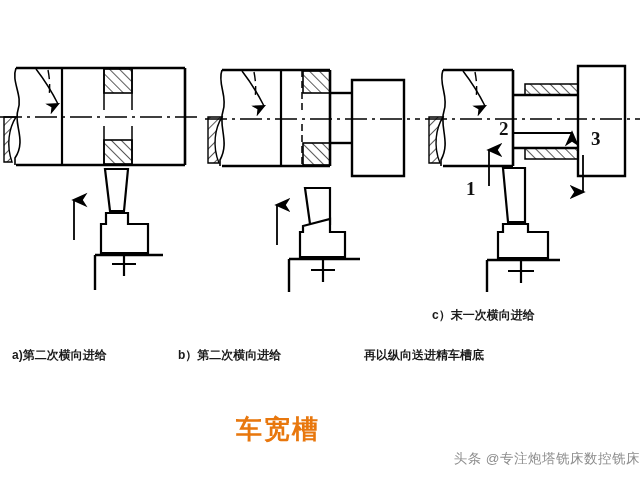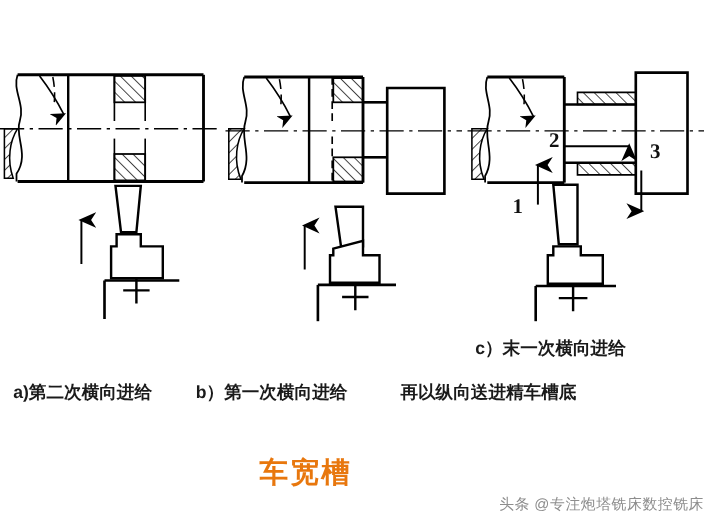--- a/index.html
+++ b/index.html
@@ -24,21 +24,21 @@
   .figure-svg {
     position: absolute;
     left: 0; top: 0;
     width: 640px;
     height: 480px;
   }
   .caption {
     font-weight: bold;
     color: #1a1a1a;
     white-space: nowrap;
-    font-size: 16px;
+    font-size: 12px;
     letter-spacing: 0px;
   }
   #caption-a {
     position: absolute;
     left: 12px;
     top: 347px;
   }
   #caption-b {
     position: absolute;
     left: 178px;
@@ -208,21 +208,21 @@
       <path d="M487,260 L487,292" stroke="#000" stroke-width="2.4" fill="none"></path>
       <path d="M508,271 L534,271 M521,260 L521,283" stroke="#000" stroke-width="2.2" fill="none"></path>
     </g>
   </svg>
 
   <div class="num-label" style="left:499px; top:118px;">2</div>
   <div class="num-label" style="left:591px; top:128px;">3</div>
   <div class="num-label" style="left:466px; top:178px;">1</div>
 
   <div class="caption" id="caption-a">a)第二次横向进给</div>
-  <div class="caption" id="caption-b">b）第一次横向进给</div>
+  <div class="caption" id="caption-b">b）第二次横向进给</div>
   <div class="caption" id="caption-c1">c）末一次横向进给</div>
   <div class="caption" id="caption-c2">再以纵向送进精车槽底</div>
 
   <div id="main-title">车宽槽</div>
 
   <div id="watermark">
     <span class="wm-brand">头条</span><span>@专注炮塔铣床数控铣床</span>
   </div>
 
 </div>

